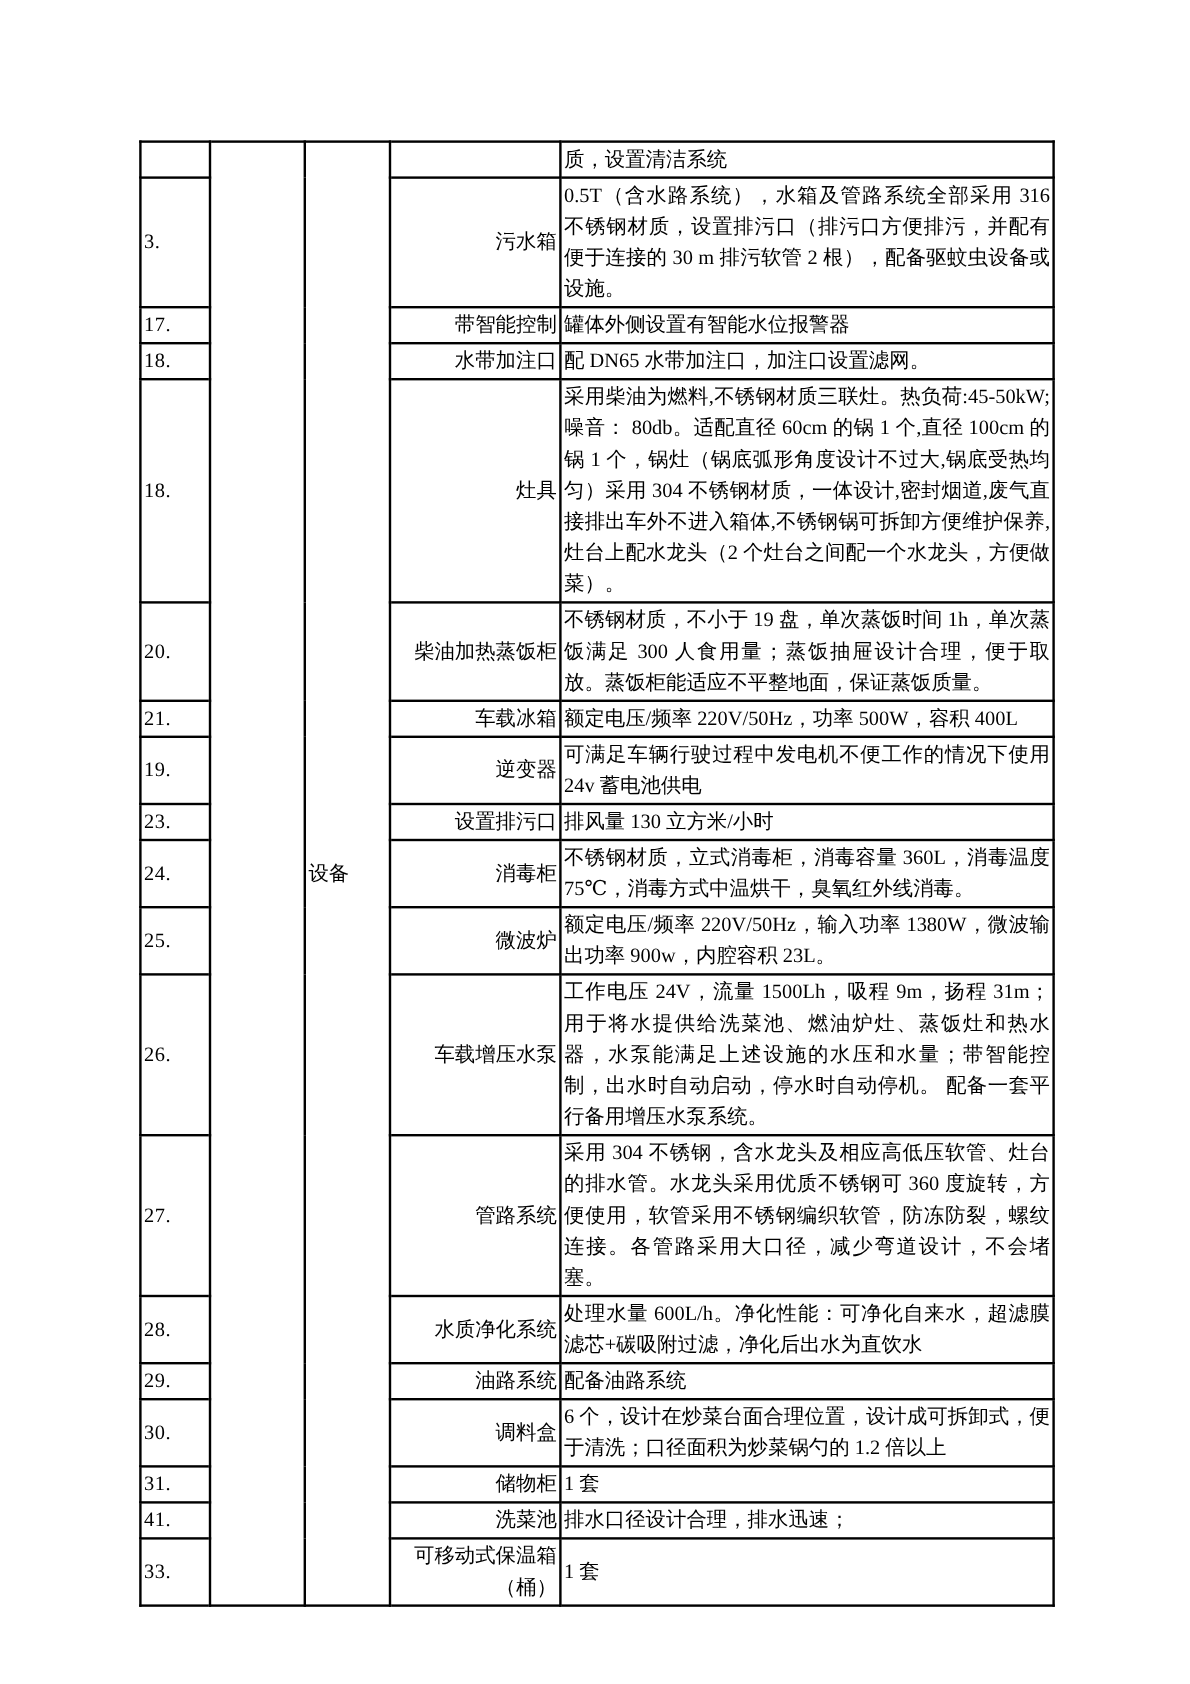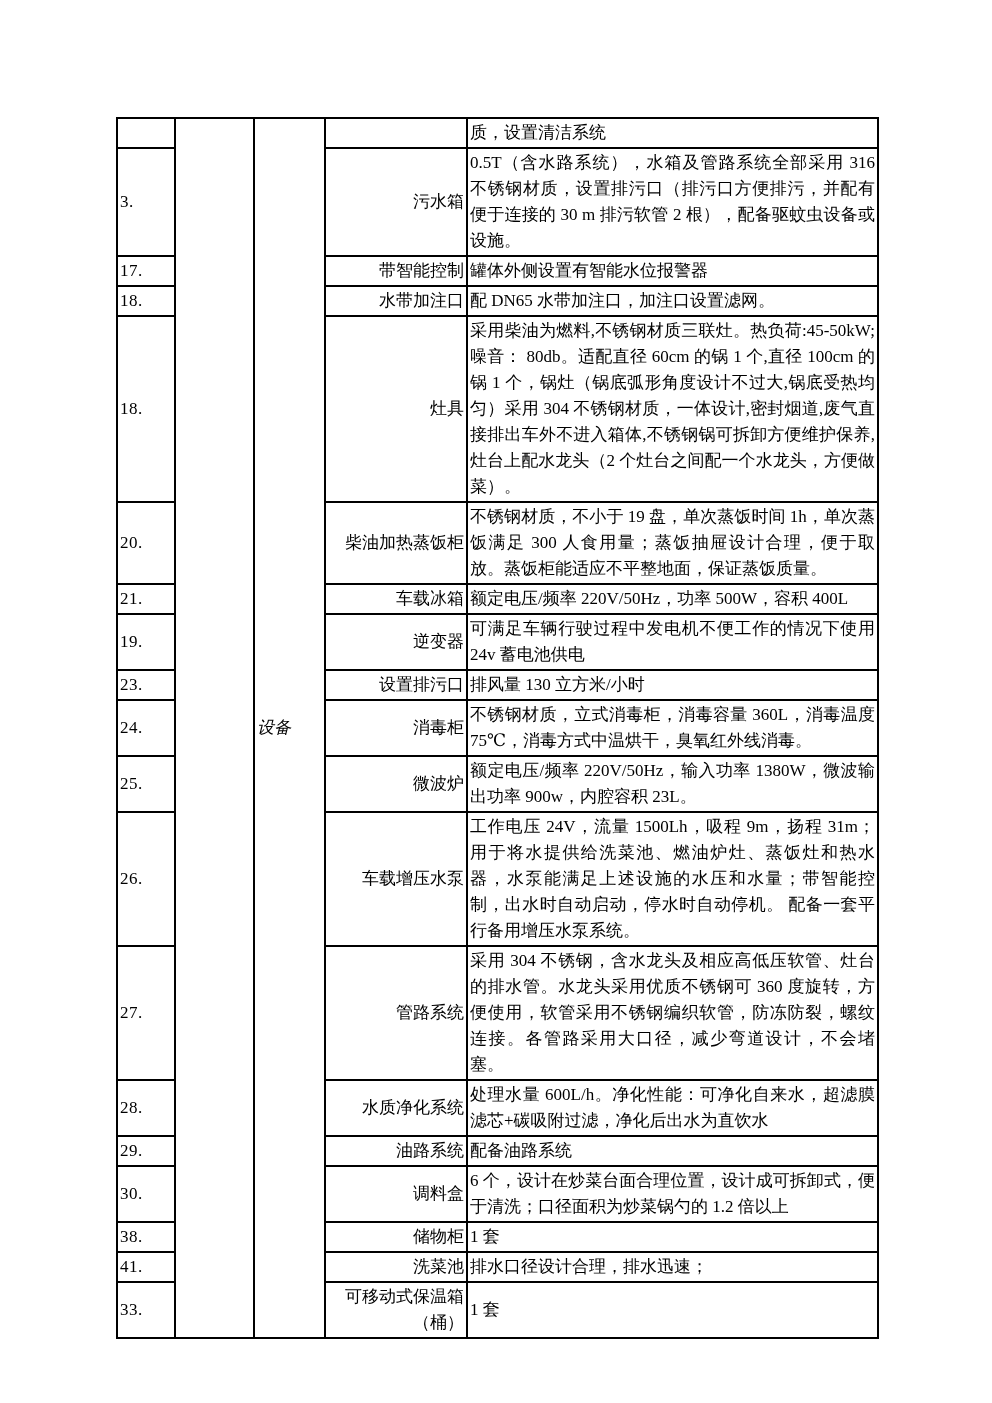--- a/index.html
+++ b/index.html
@@ -31,21 +31,20 @@
     padding: 1px 2px;
     vertical-align: middle;
     overflow-wrap: break-word;
   }
   td.num-cell {
     padding-left: 7px;
     letter-spacing: 0.5px;
   }
   td.merged-col {
     vertical-align: top;
-    font-style: italic;
   }
   td.name-cell {
     text-align: right;
   }
   td.desc-cell {
     text-align: justify;
   }
 </style>
 </head>
 <body>
@@ -136,21 +135,21 @@
         <td class="num-cell">29.</td>
         <td class="name-cell">油路系统</td>
         <td class="desc-cell">配备油路系统</td>
       </tr>
       <tr>
         <td class="num-cell">30.</td>
         <td class="name-cell">调料盒</td>
         <td class="desc-cell">6 个，设计在炒菜台面合理位置，设计成可拆卸式，便于清洗；口径面积为炒菜锅勺的 1.2 倍以上</td>
       </tr>
       <tr>
-        <td class="num-cell">38.</td>
+        <td class="num-cell">31.</td>
         <td class="name-cell">储物柜</td>
         <td class="desc-cell">1 套</td>
       </tr>
       <tr>
         <td class="num-cell">41.</td>
         <td class="name-cell">洗菜池</td>
         <td class="desc-cell">排水口径设计合理，排水迅速；</td>
       </tr>
       <tr>
         <td class="num-cell">33.</td>

